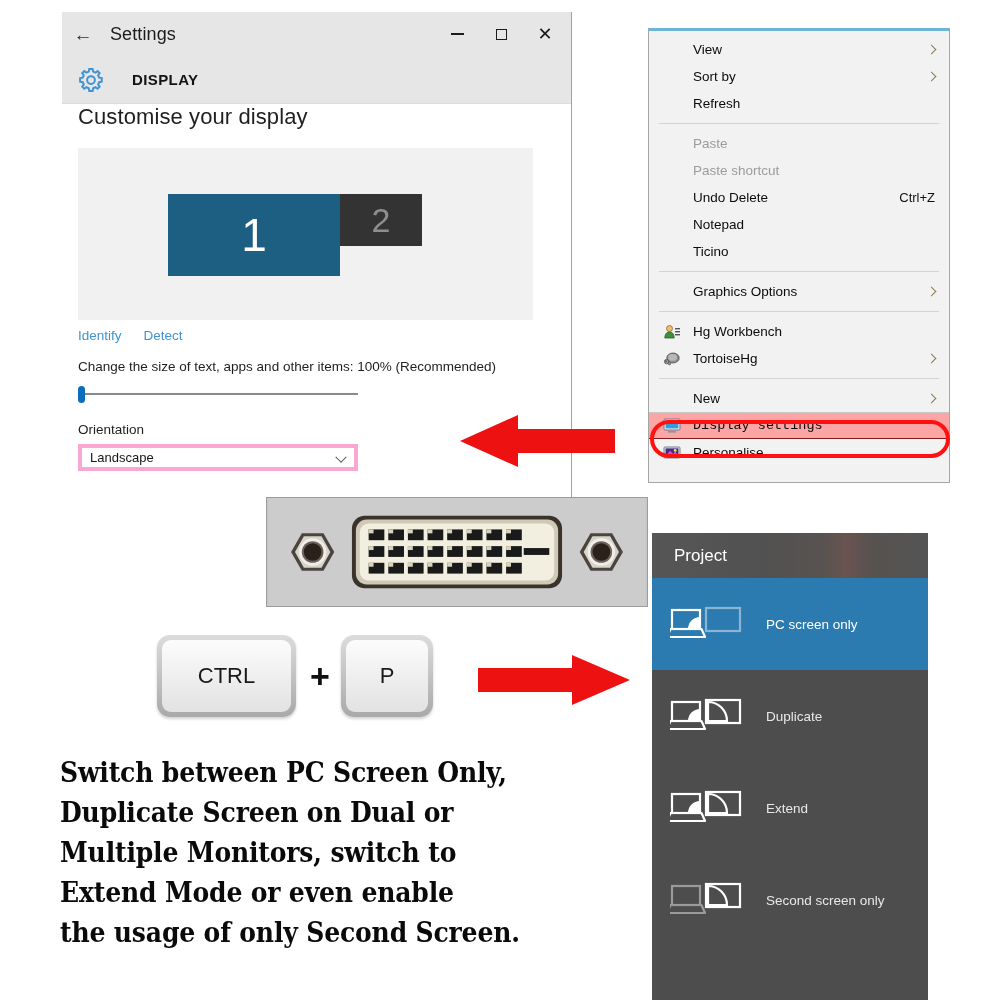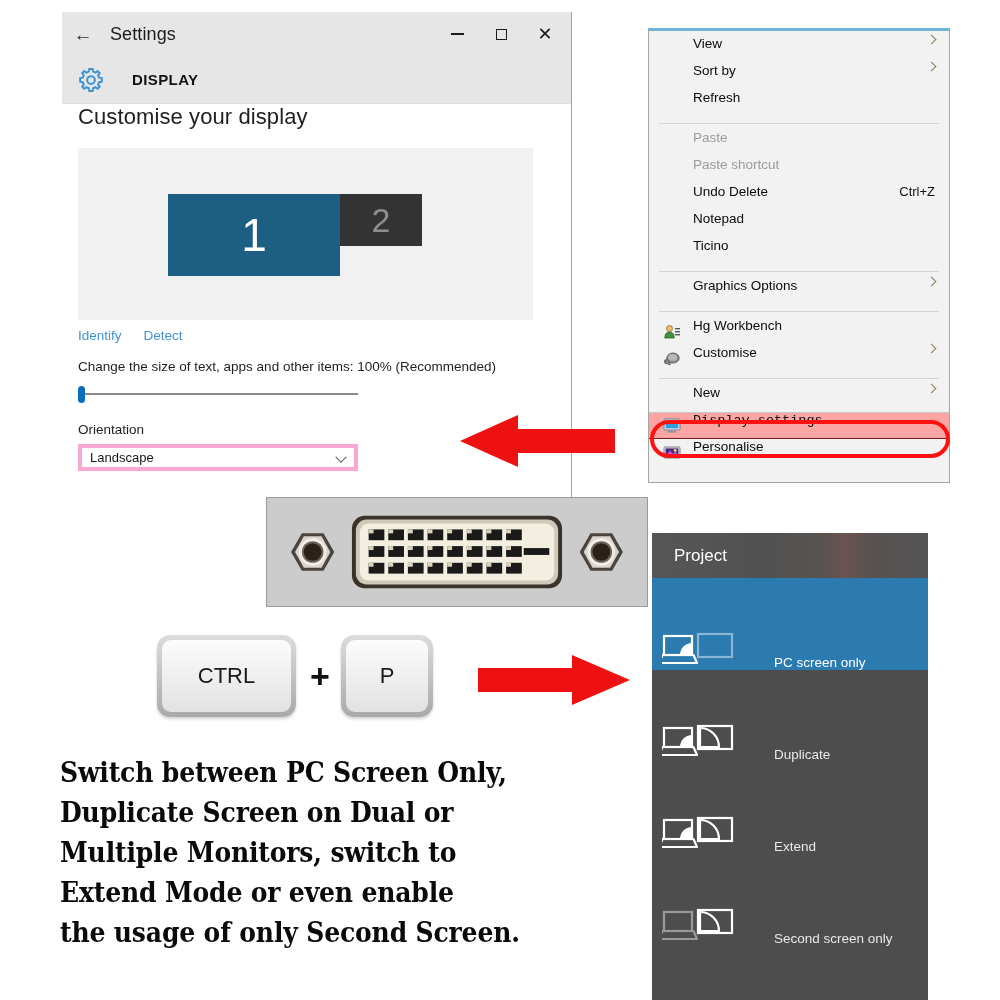--- a/index.html
+++ b/index.html
@@ -98,21 +98,21 @@
 
   
   .ctx-menu {
     position:absolute; left: 648px; top: 28px; width: 302px; height: 455px;
     background:#f2f2f2; border: 1px solid #a6a6a6;
     border-top: 3px solid #6fb3d6;
     font-size: 13.5px; color:#0b0b0b;
     padding-top: 5px;
   }
   .ctx-item {
-    height: 27px; display:flex; position:relative;
+    height: 27px; display:flex; align-items:center; position:relative;
     padding-left: 44px; padding-right: 14px; gap: 27px;
   }
   .ctx-item .lbl { flex: 0 0 auto; }
   .ctx-item .accel { margin-left:auto; font-size: 13px; color:#111; }
   .ctx-item.disabled .lbl { color:#9c9c9c; }
   .ctx-item .arrow {
     margin-left:auto; width: 7px; height: 7px;
     border-right: 1.6px solid #8a7c4e; border-top: 1.6px solid #8a7c4e;
     transform: rotate(45deg);
   }
@@ -174,21 +174,21 @@
   .project-panel {
     position:absolute; left: 652px; top: 533px; width: 276px; height: 467px;
     background:#4d4d4d; color:#fff; overflow:hidden;
   }
   .project-header {
     height: 45px; display:flex; align-items:center; padding-left: 22px;
     font-size: 17px; font-weight: 400;
     background: linear-gradient(90deg, #565656 0%, #515151 40%, #585350 62%, #6a5350 70%, #575250 80%, #545454 100%);
   }
   .proj-item {
-    height: 92px; display:flex; align-items:flex-end; padding-left: 10px; gap: 40px;
+    height: 92px; display:flex; align-items:center; padding-left: 18px; gap: 24px;
   }
   .proj-item.active { background:#2b7ab0; }
   .proj-label { font-size: 13.5px; color:#ffffff; }
   .proj-label.dim { color:#e8e8e8; }
   .proj-ico { width: 72px; height: 40px; flex: 0 0 auto; }
 
   .edge-line {
     position:absolute; left: 571px; top: 12px; width: 1px; height: 500px;
     background:#8ba8b8;
   }
@@ -305,21 +305,21 @@
         <span class="lbl">Hg Workbench</span>
       </div>
       <div class="ctx-item">
         <span class="ctx-ico"><svg viewBox="0 0 18 18" width="18" height="18">
             <ellipse cx="10" cy="8" rx="6.2" ry="5" fill="#8d8d8d" stroke="#4d4d4d" stroke-width=".8"></ellipse>
             <ellipse cx="9.6" cy="7.4" rx="4.4" ry="3.4" fill="#b8b8b8"></ellipse>
             <circle cx="3.6" cy="11.6" r="2.2" fill="#9a9a9a" stroke="#4d4d4d" stroke-width=".8"></circle>
             <circle cx="3" cy="11.2" r="0.7" fill="#2b2b2b"></circle>
             <circle cx="6.4" cy="13.6" r="1.3" fill="#9a9a9a" stroke="#4d4d4d" stroke-width=".7"></circle>
           </svg></span>
-        <span class="lbl">Customise</span>
+        <span class="lbl">TortoiseHg</span>
         <span class="arrow"></span>
       </div>
       <div class="ctx-sep"></div>
       <div class="ctx-item">
         <span class="lbl">New</span>
         <span class="arrow"></span>
       </div>
       <div class="ctx-item selected">
         <span class="ctx-ico"><svg viewBox="0 0 18 18" width="18" height="18">
             <rect x="1" y="2" width="16" height="11" rx="1" fill="#e9eef2" stroke="#6d7b86" stroke-width="1"></rect>

